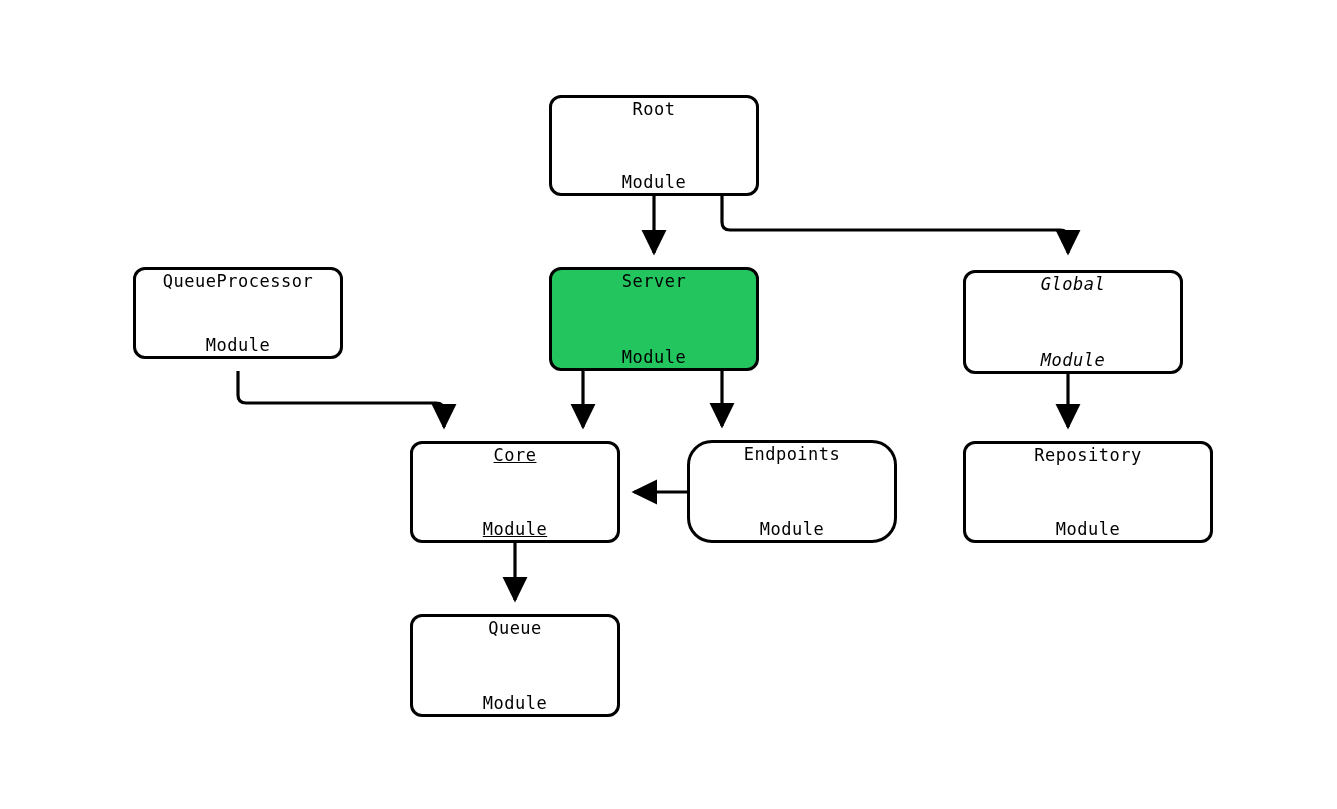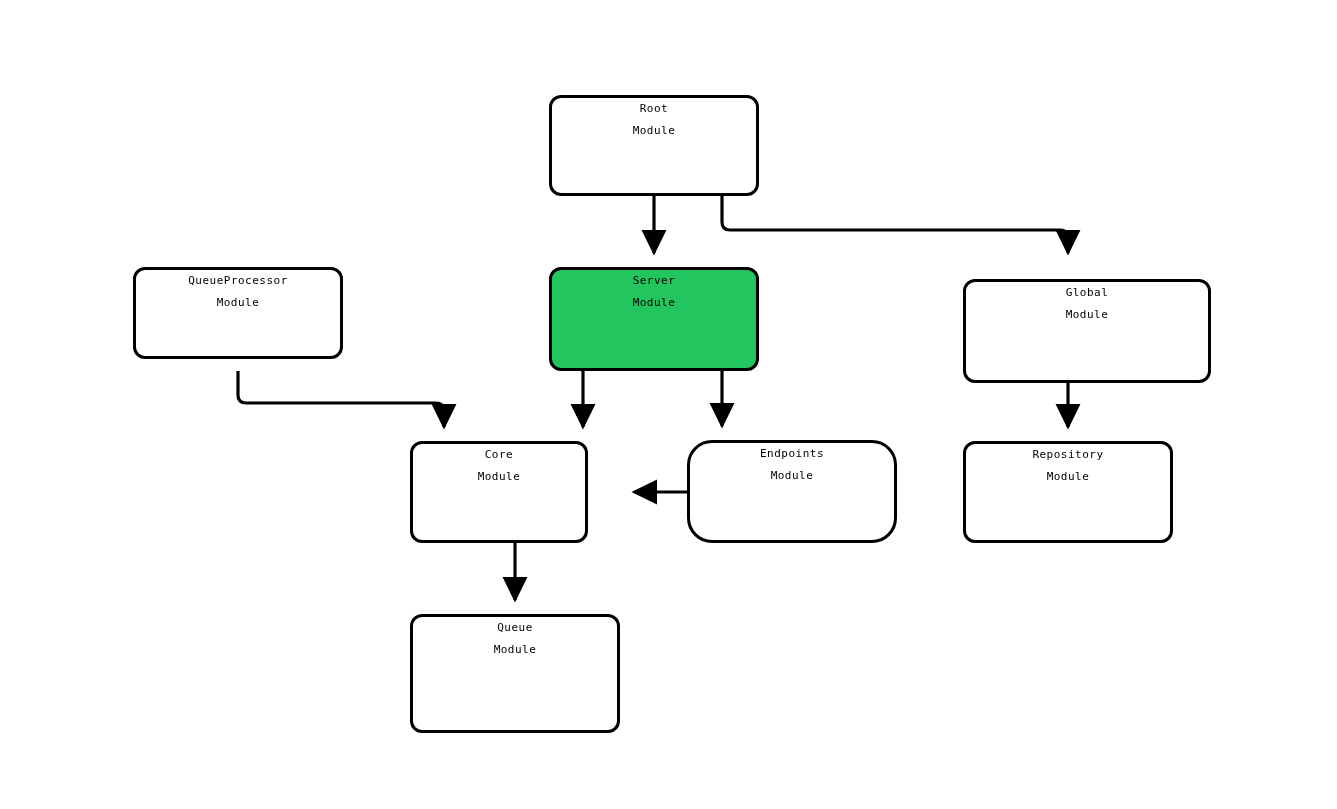--- a/index.html
+++ b/index.html
@@ -28,24 +28,24 @@
   }
   .node {
     position: absolute;
     box-sizing: border-box;
     background: #ffffff;
     border: 3px solid #000000;
     border-radius: 12px;
     display: flex;
     flex-direction: column;
     align-items: center;
-    justify-content: flex-start;
+    justify-content: space-between;
     text-align: center;
     color: #000000;
-    font-size: 11px;
+    font-size: 17px;
     line-height: 22px;
     letter-spacing: 0.5px;
     z-index: 2;
   }
   .node-line {
     display: block;
     white-space: pre;
   }
 </style>
 </head>
@@ -88,38 +88,38 @@
   <div class="node" style="left: 133px; top: 267px; width: 210px; height: 92px; background: rgb(255, 255, 255); border-color: rgb(0, 0, 0);">
     <span class="node-line">QueueProcessor</span>
     <span class="node-line">Module</span>
   </div>
 
   <div class="node" style="left: 549px; top: 267px; width: 210px; height: 104px; background: #22c55e; border-color: rgb(0, 0, 0);">
     <span class="node-line">Server</span>
     <span class="node-line">Module</span>
   </div>
 
-  <div class="node" style="left: 963px; top: 279px; width: 248px; height: 104px; background: rgb(255, 255, 255); border-color: rgb(0, 0, 0);">
+  <div class="node" style="left: 963px; top: 270px; width: 220px; height: 104px; background: rgb(255, 255, 255); border-color: rgb(0, 0, 0); font-style: italic;">
     <span class="node-line">Global</span>
     <span class="node-line">Module</span>
   </div>
 
-  <div class="node" style="left: 410px; top: 441px; width: 178px; height: 102px; background: rgb(255, 255, 255); border-color: rgb(0, 0, 0);">
+  <div class="node" style="left: 410px; top: 441px; width: 210px; height: 102px; background: rgb(255, 255, 255); border-color: rgb(0, 0, 0); text-decoration: underline;">
     <span class="node-line">Core</span>
     <span class="node-line">Module</span>
   </div>
 
   <div class="node" style="left: 687px; top: 440px; width: 210px; height: 103px; background: rgb(255, 255, 255); border-color: rgb(0, 0, 0); border-radius: 25px;">
     <span class="node-line">Endpoints</span>
     <span class="node-line">Module</span>
   </div>
 
-  <div class="node" style="left: 963px; top: 441px; width: 210px; height: 102px; background: rgb(255, 255, 255); border-color: rgb(0, 0, 0);">
+  <div class="node" style="left: 963px; top: 441px; width: 250px; height: 102px; background: rgb(255, 255, 255); border-color: rgb(0, 0, 0);">
     <span class="node-line">Repository</span>
     <span class="node-line">Module</span>
   </div>
 
-  <div class="node" style="left: 410px; top: 614px; width: 210px; height: 119px; background: rgb(255, 255, 255); border-color: rgb(0, 0, 0);">
+  <div class="node" style="left: 410px; top: 614px; width: 210px; height: 103px; background: rgb(255, 255, 255); border-color: rgb(0, 0, 0);">
     <span class="node-line">Queue</span>
     <span class="node-line">Module</span>
   </div>
 
 </div>
 
 </body></html>

